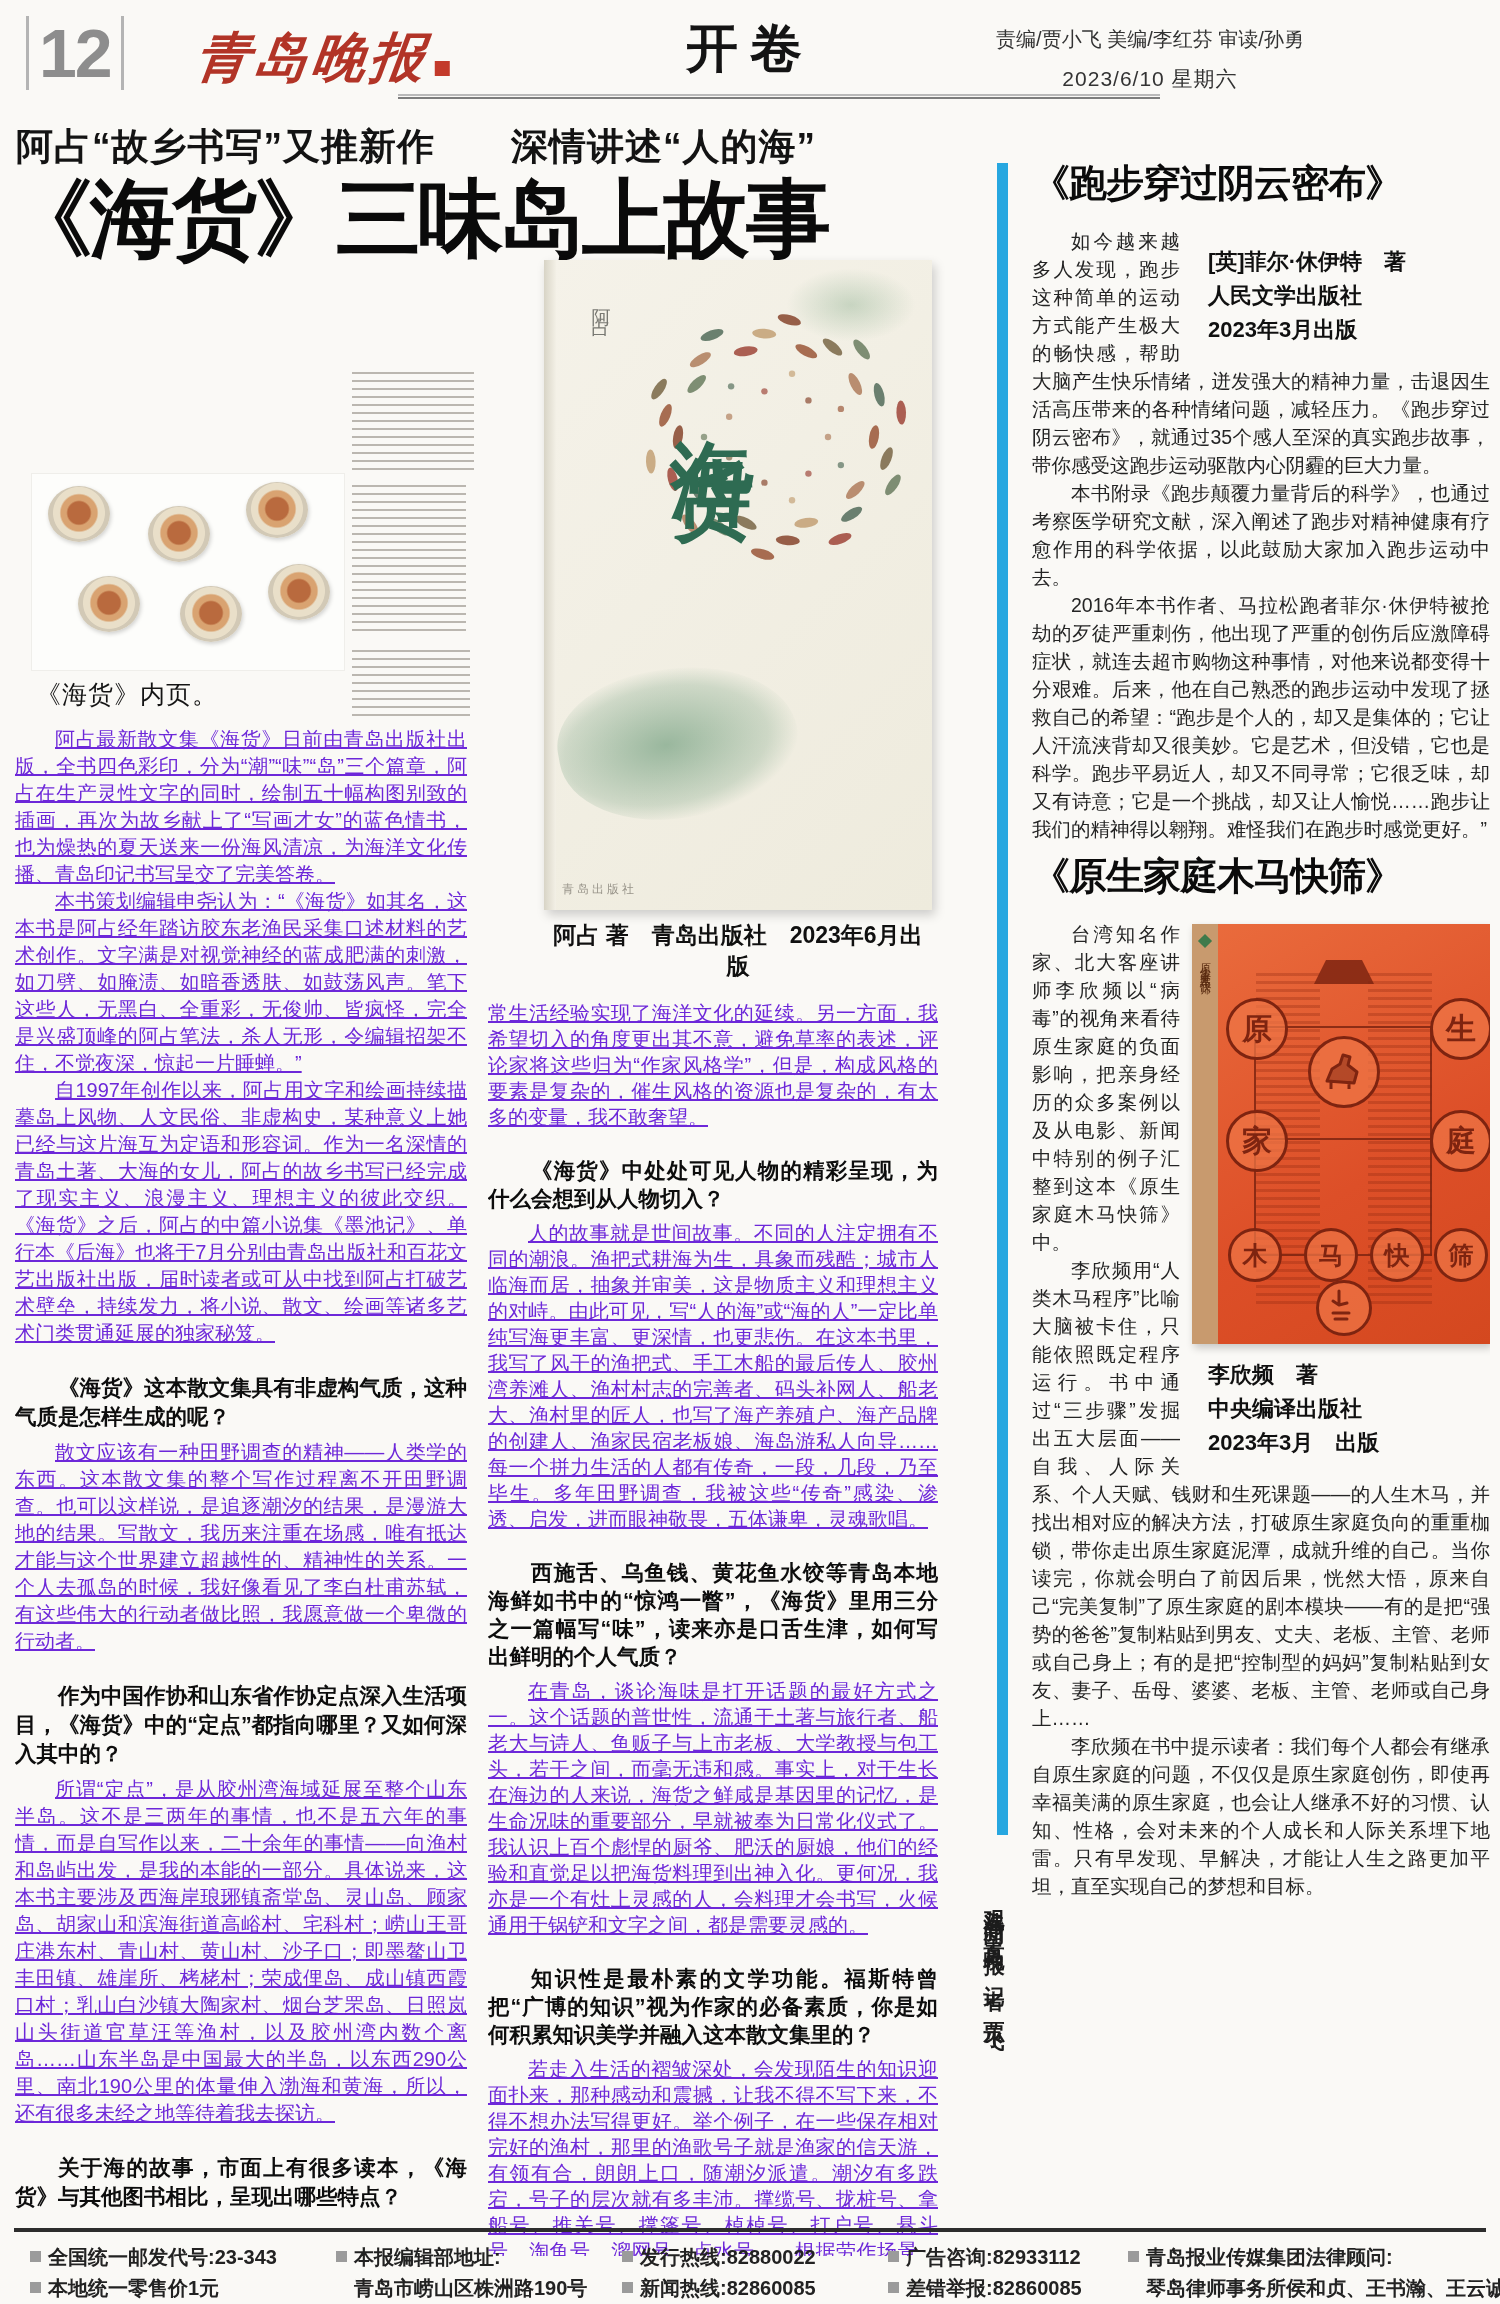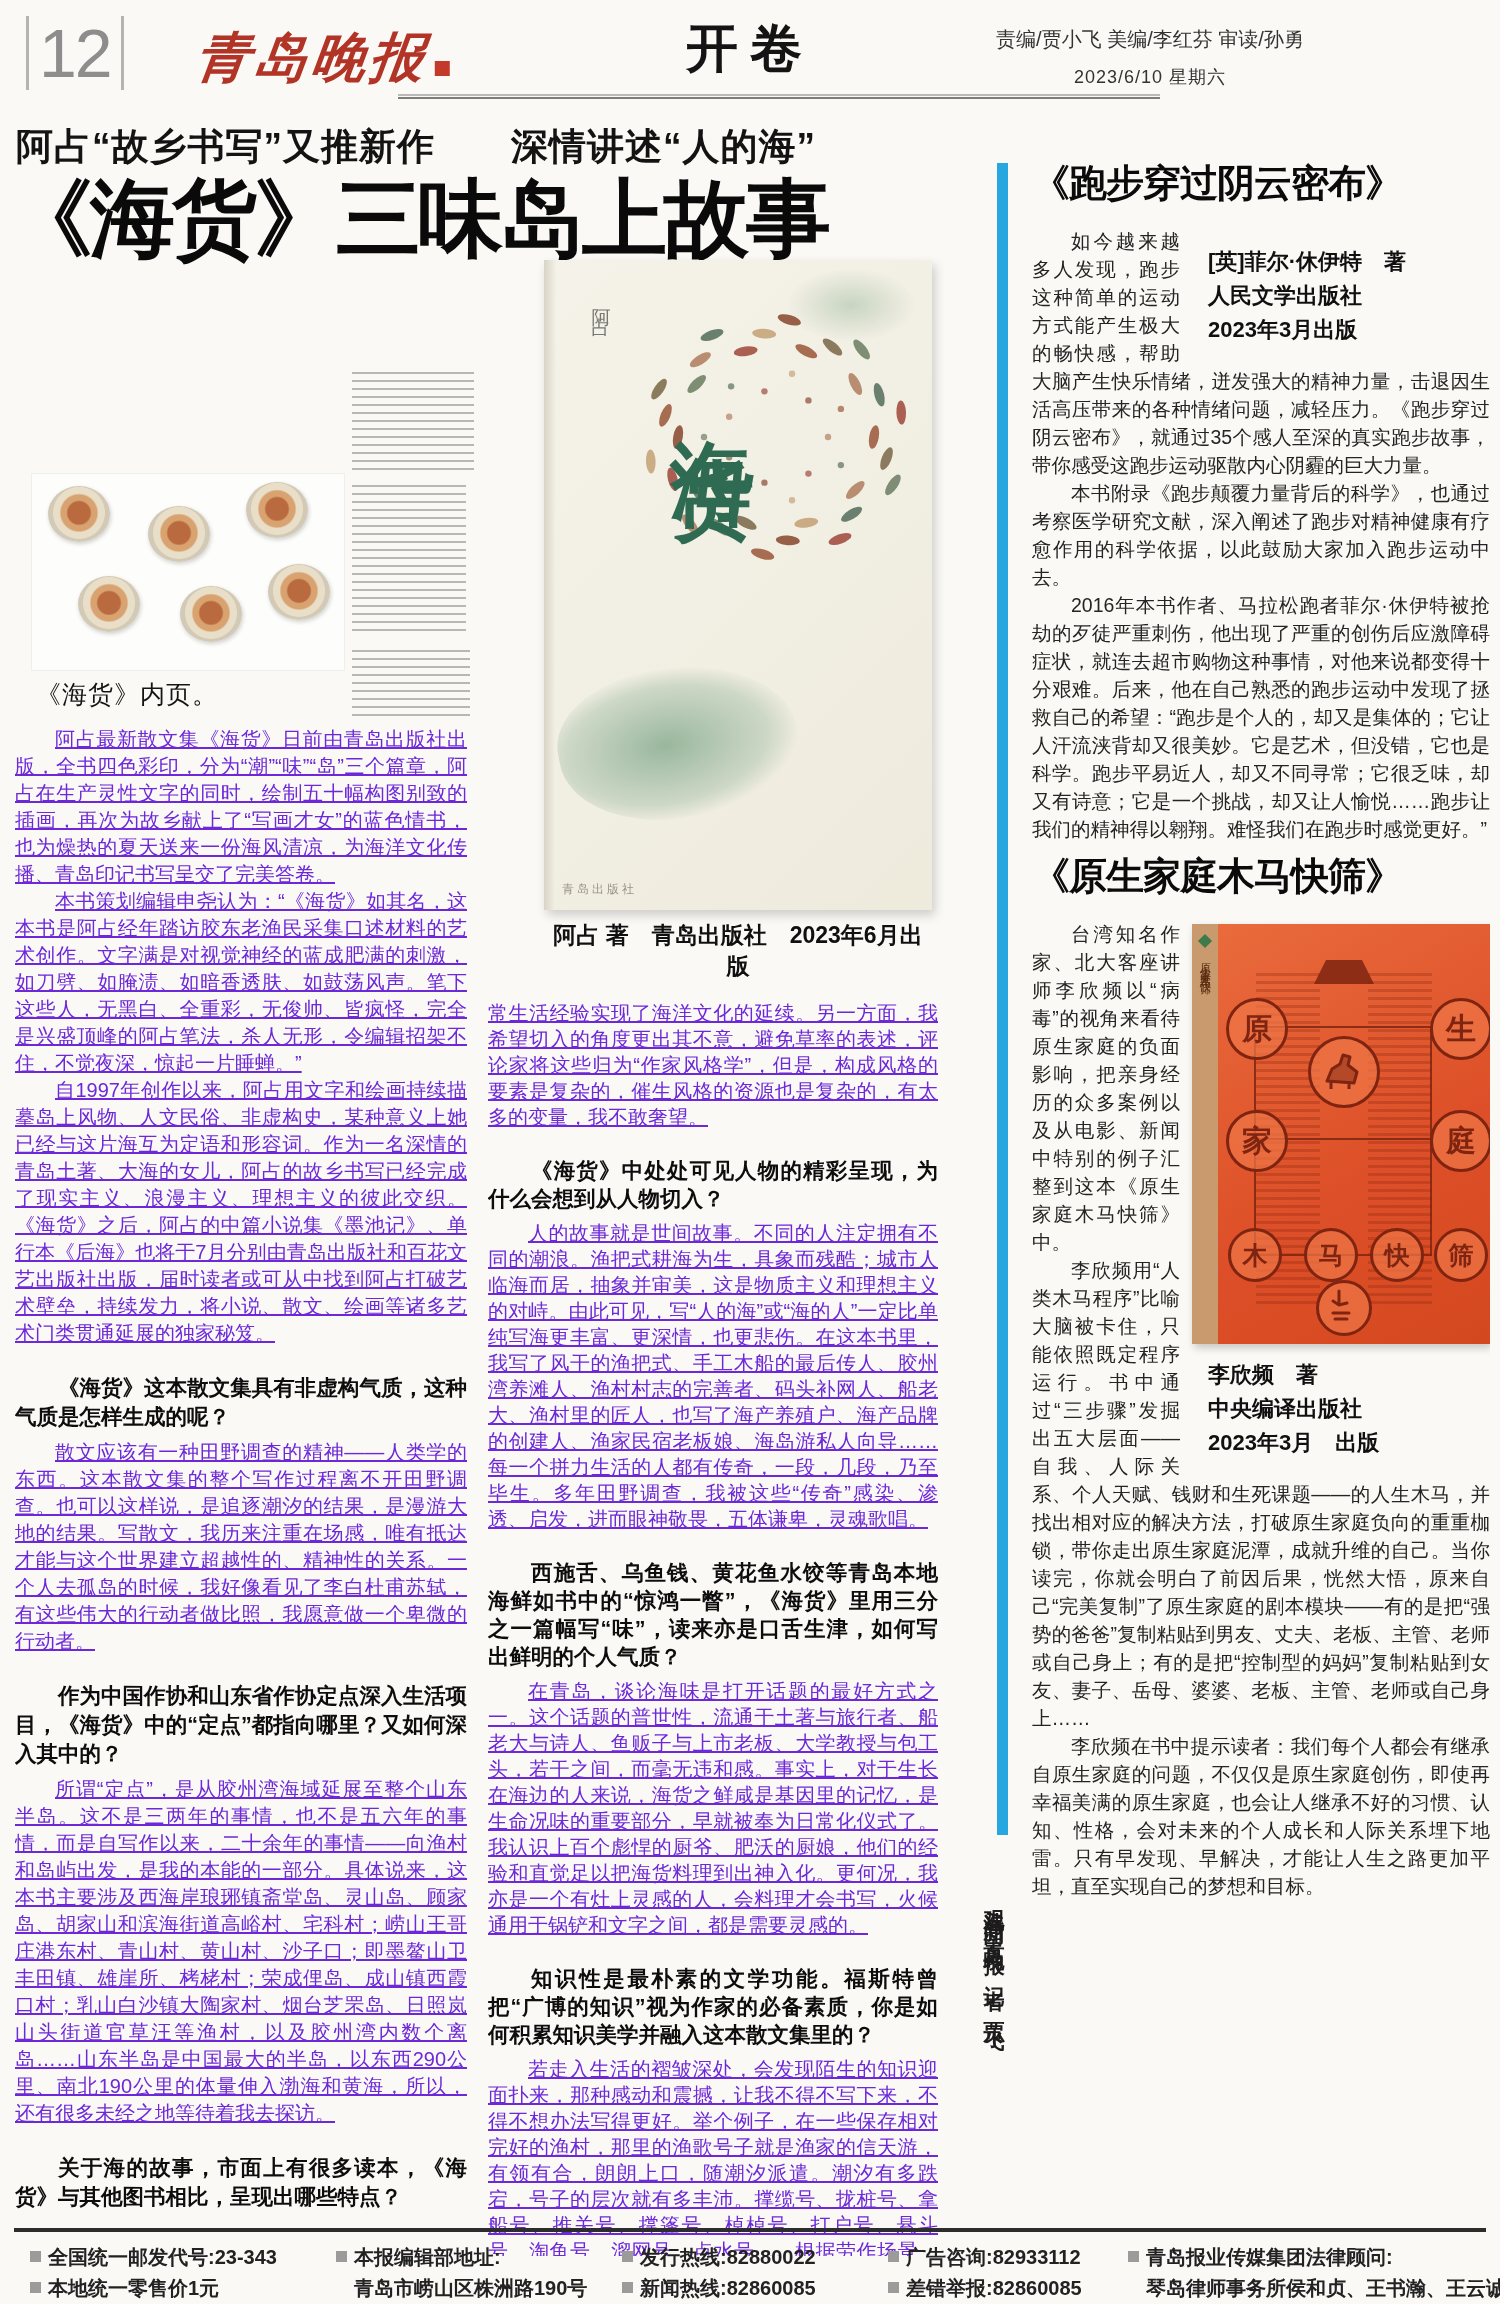--- a/index.html
+++ b/index.html
@@ -2,31 +2,31 @@
 <html><head>
 <meta charset="utf-8">
 <title>青岛晚报 开卷</title>
 <style>
   html,body{margin:0;padding:0;background:#e8e7e3;}
   .page{position:relative;width:1500px;height:2304px;background:#faf9f6;overflow:hidden;
         font-family:"Liberation Sans",sans-serif;color:#222;margin:0 auto;}
   
   .pagenum{position:absolute;left:26px;top:16px;display:flex;align-items:center;gap:10px;}
   .pagenum .vbar{width:3px;height:74px;background:#b4b4b4;}
-  .pagenum .num{font-size:68px;font-weight:normal;color:#8d8d8d;line-height:74px;letter-spacing:-2px;}
+  .pagenum .num{font-size:68px;font-weight:bold;color:#8d8d8d;line-height:74px;letter-spacing:-2px;}
   .masthead{position:absolute;left:196px;top:22px;font-size:54px;font-weight:900;color:#b23427;
             font-family:"DejaVu Serif",serif;font-style:italic;letter-spacing:4px;transform:skewX(-7deg);white-space:nowrap;}
   .masthead .seal{display:inline-block;width:15px;height:15px;background:#c33a2b;margin-left:8px;transform:skewX(7deg);}
   .section-title{position:absolute;left:620px;top:14px;width:260px;text-align:center;font-size:52px;
                  font-weight:900;color:#141414;letter-spacing:12px;}
   .header-rule{position:absolute;left:398px;top:94px;width:762px;height:5px;
                background:linear-gradient(#b9b9b9 0 1.6px,#faf9f6 1.6px 2.8px,#7d7d7d 2.8px 5px);}
   .staff-block{position:absolute;left:980px;top:26px;width:340px;text-align:center;color:#333;}
   .staff-line{font-size:20px;}
-  .date-line{font-size:18px;margin-top:12px;letter-spacing:1px;}
+  .date-line{font-size:21px;margin-top:12px;letter-spacing:1px;}
   
   .kicker{position:absolute;left:16px;top:122px;font-size:37px;font-weight:600;color:#131313;letter-spacing:1px;white-space:nowrap;}
   .headline{position:absolute;left:8px;top:162px;width:932px;font-size:85px;font-weight:900;color:#0a0a0a;
             letter-spacing:-3px;white-space:nowrap;overflow:hidden;}
   
   .figure1{position:absolute;left:30px;top:370px;width:446px;height:352px;}
   .tiny-col{position:absolute;left:322px;top:2px;width:122px;}
   .tiny-block{background:repeating-linear-gradient(180deg,#a6a199 0 1.6px,transparent 1.6px 8px);opacity:.75;margin-bottom:13px;}
   .food-photo{position:absolute;left:2px;top:104px;width:312px;height:196px;background:#fdfdfb;box-shadow:0 0 0 1px #efeeea;}
   .shell{position:absolute;width:62px;height:56px;border-radius:50%;

